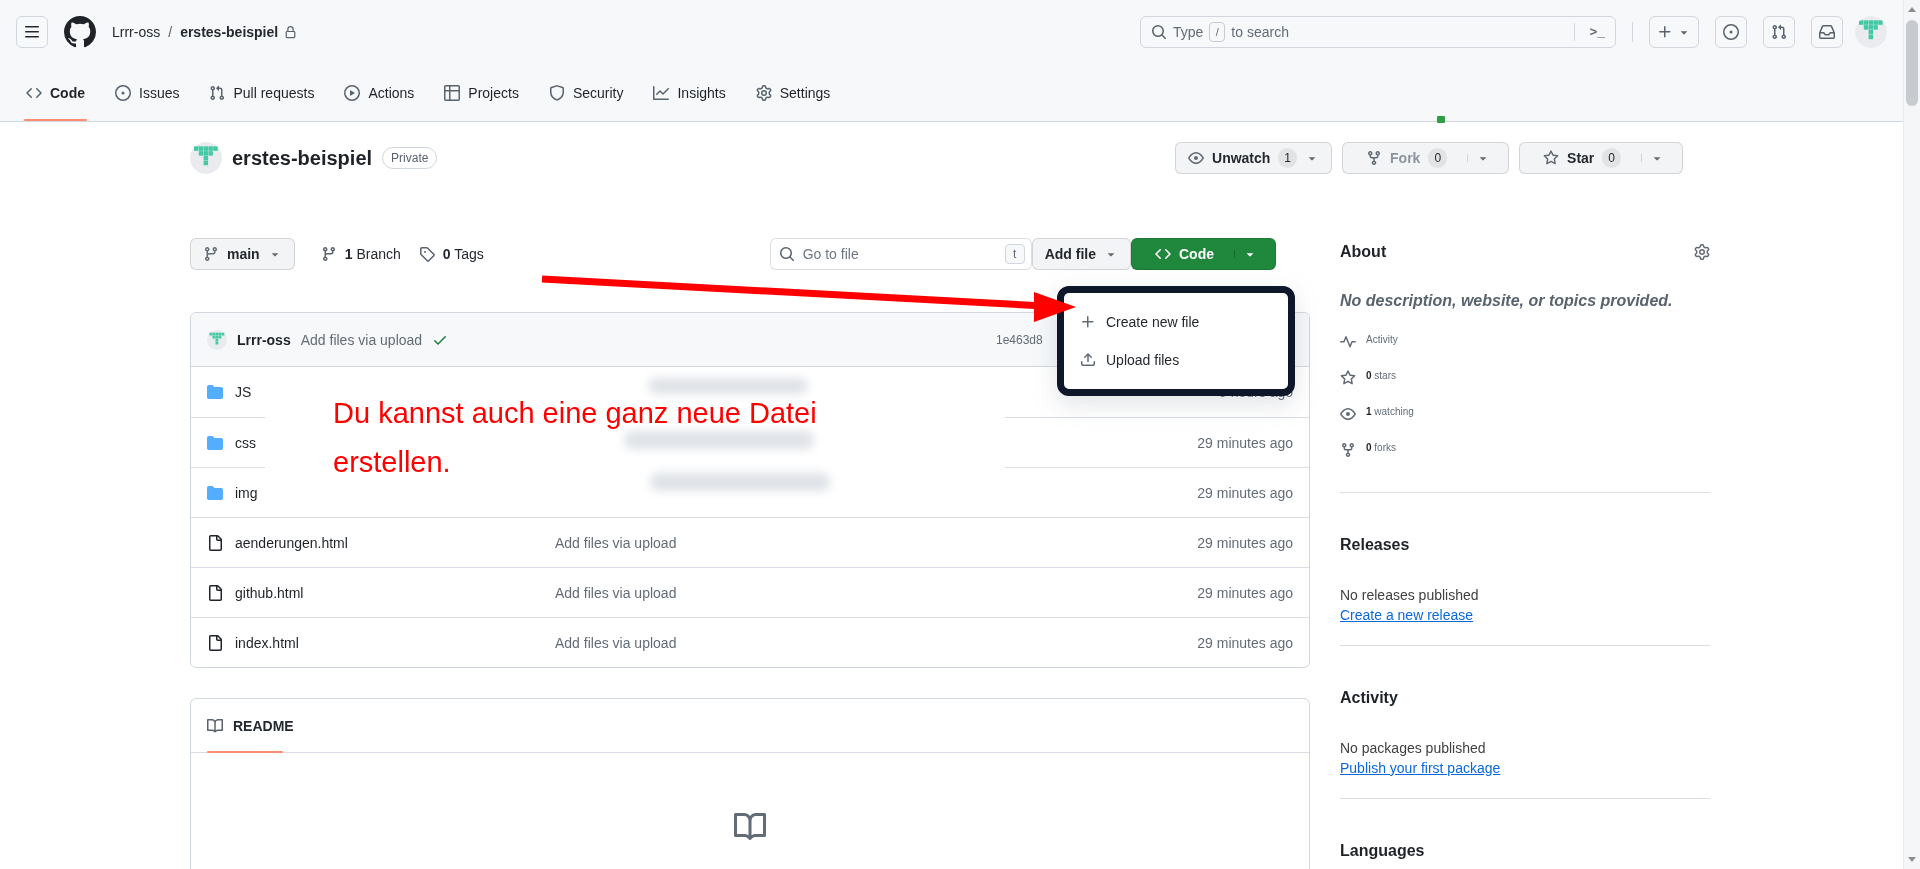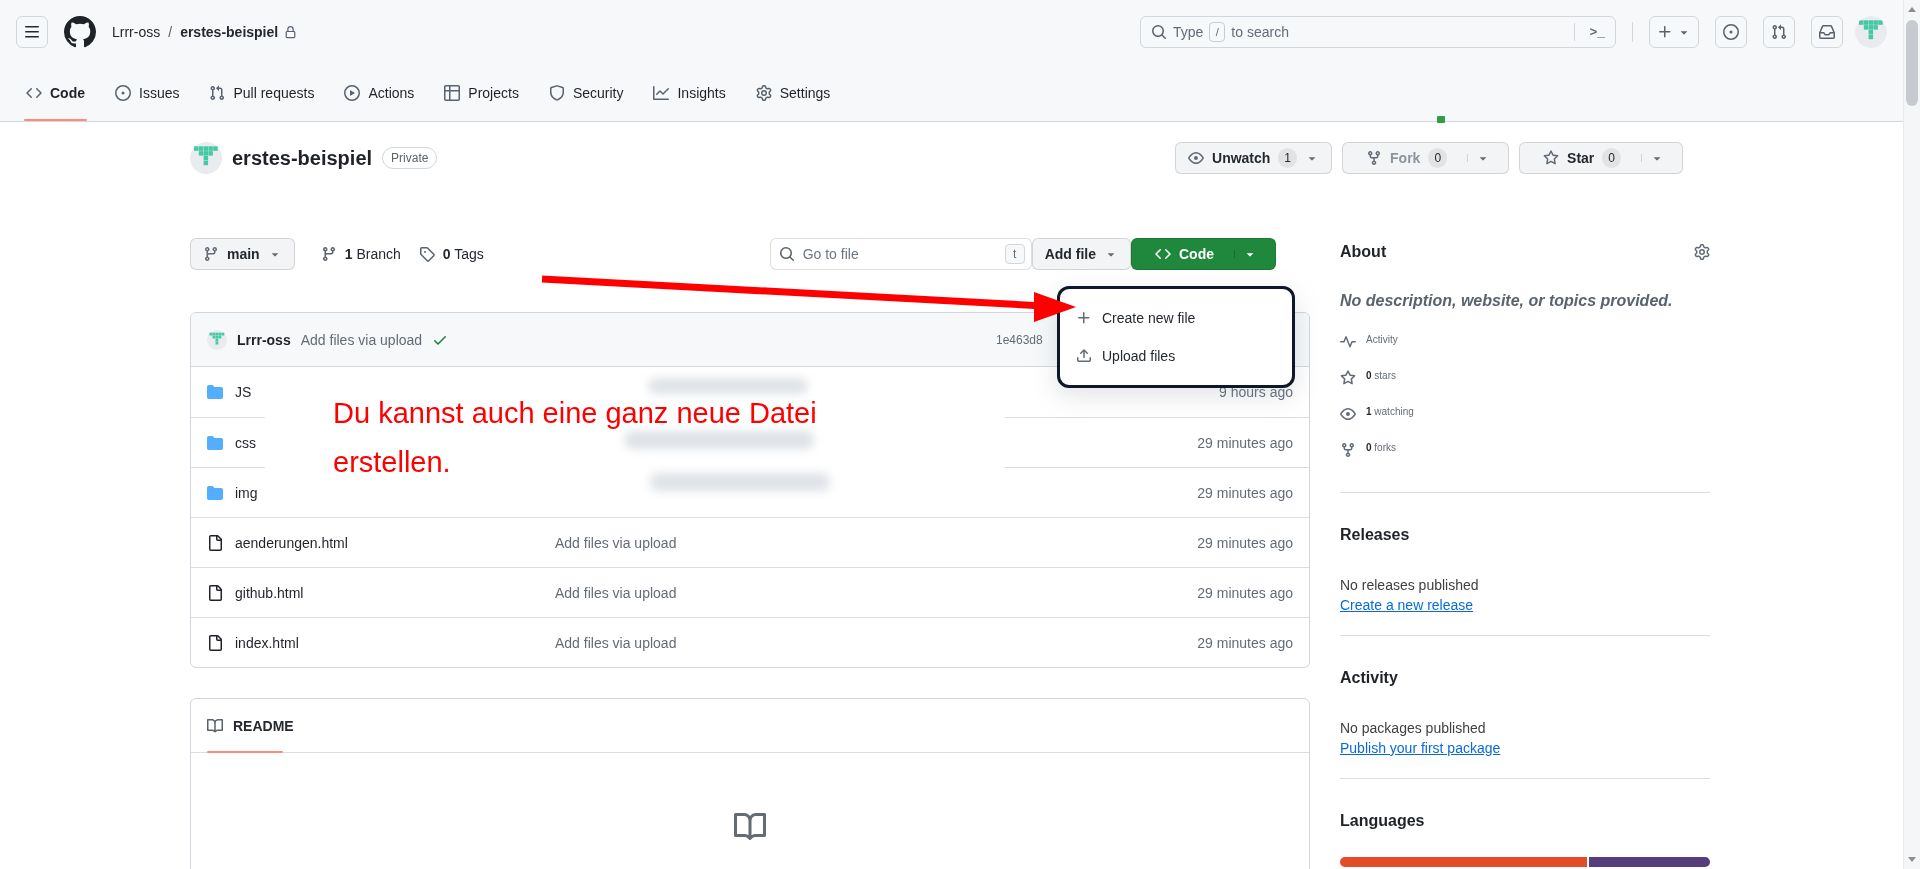--- a/index.html
+++ b/index.html
@@ -110,21 +110,21 @@
   .blur-blob{position:absolute;background:#c9cfd6;opacity:.6;filter:blur(5px);border-radius:8px;z-index:11;}
   #blob1{left:648px;top:378px;width:160px;height:16px;}
   #blob2{left:624px;top:431px;width:190px;height:18px;}
   #blob3{left:650px;top:473px;width:180px;height:18px;}
   #annotation{position:absolute;left:333px;top:389px;z-index:20;color:#ff0000;
     font-size:29px;line-height:49px;font-weight:400;}
   #arrow-svg{position:absolute;left:0;top:0;z-index:40;pointer-events:none;}
 
   
   #add-file-menu{position:absolute;left:1057px;top:286px;width:238px;z-index:30;background:#fff;
-    border:3px solid #0f172a;border-radius:12px;box-shadow:0 8px 24px rgba(140,149,159,.25);padding:10px 0;}
+    border:7px solid #0f172a;border-radius:12px;box-shadow:0 8px 24px rgba(140,149,159,.25);padding:10px 0;}
   .menu-item{display:flex;align-items:center;gap:10px;height:38px;padding:0 16px;font-size:14px;color:#24292f;cursor:pointer;}
   .menu-item svg{color:#636c76;}
 
   
   #readme-box{position:absolute;left:190px;top:698px;width:1120px;height:400px;border:1px solid #d0d7de;
     border-radius:6px;background:#fff;}
   #readme-header{position:relative;height:54px;display:flex;align-items:center;gap:10px;padding:0 16px;
     border-bottom:1px solid #d8dee4;}
   #readme-tab-label{font-size:14px;font-weight:600;color:#24292f;}
   #readme-underline{position:absolute;left:16px;bottom:-1px;width:76px;height:2px;background:#fd8c73;border-radius:2px;}
@@ -135,21 +135,21 @@
   #sidebar{position:absolute;left:1340px;top:240px;width:370px;}
   .sb-title{font-size:16px;font-weight:600;color:#1f2328;line-height:24px;}
   #about-row{display:flex;justify-content:space-between;align-items:center;}
   #about-gear{color:#636c76;}
   #sidebar-desc{margin-top:26px;font-size:16px;font-style:italic;color:#59636e;line-height:22px;font-weight:bold;}
   #sidebar-stats{margin-top:22px;}
   .stat{display:flex;gap:10px;height:36px;font-size:10px;color:#636c76;cursor:pointer;}
   .stat b{font-weight:600;color:#1f2328;}
   .hr{border-top:1px solid #d8dee4;margin-top:14px;}
   .hr2{border-top:1px solid #d8dee4;margin-top:22px;}
-  .sb-section-title{margin-top:30px;}
+  .sb-section-title{margin-top:40px;}
   .sb-empty{margin-top:28px;font-size:14px;color:#404040;line-height:20px;}
   .sb-link{display:inline-block;margin-top:2px;font-size:14px;color:#0969da;text-decoration:underline;cursor:pointer;}
   #lang-bar{margin-top:24px;display:flex;height:10px;border-radius:6px;overflow:hidden;gap:2px;}
   #lang-bar span{height:10px;}
   #lang-legend{margin-top:12px;display:flex;gap:18px;font-size:12px;color:#636c76;align-items:center;}
   .lang-item{display:flex;align-items:center;gap:6px;}
   .lang-dot{width:8px;height:8px;border-radius:50%;}
   .lang-name{font-weight:600;color:#1f2328;}
 
   

